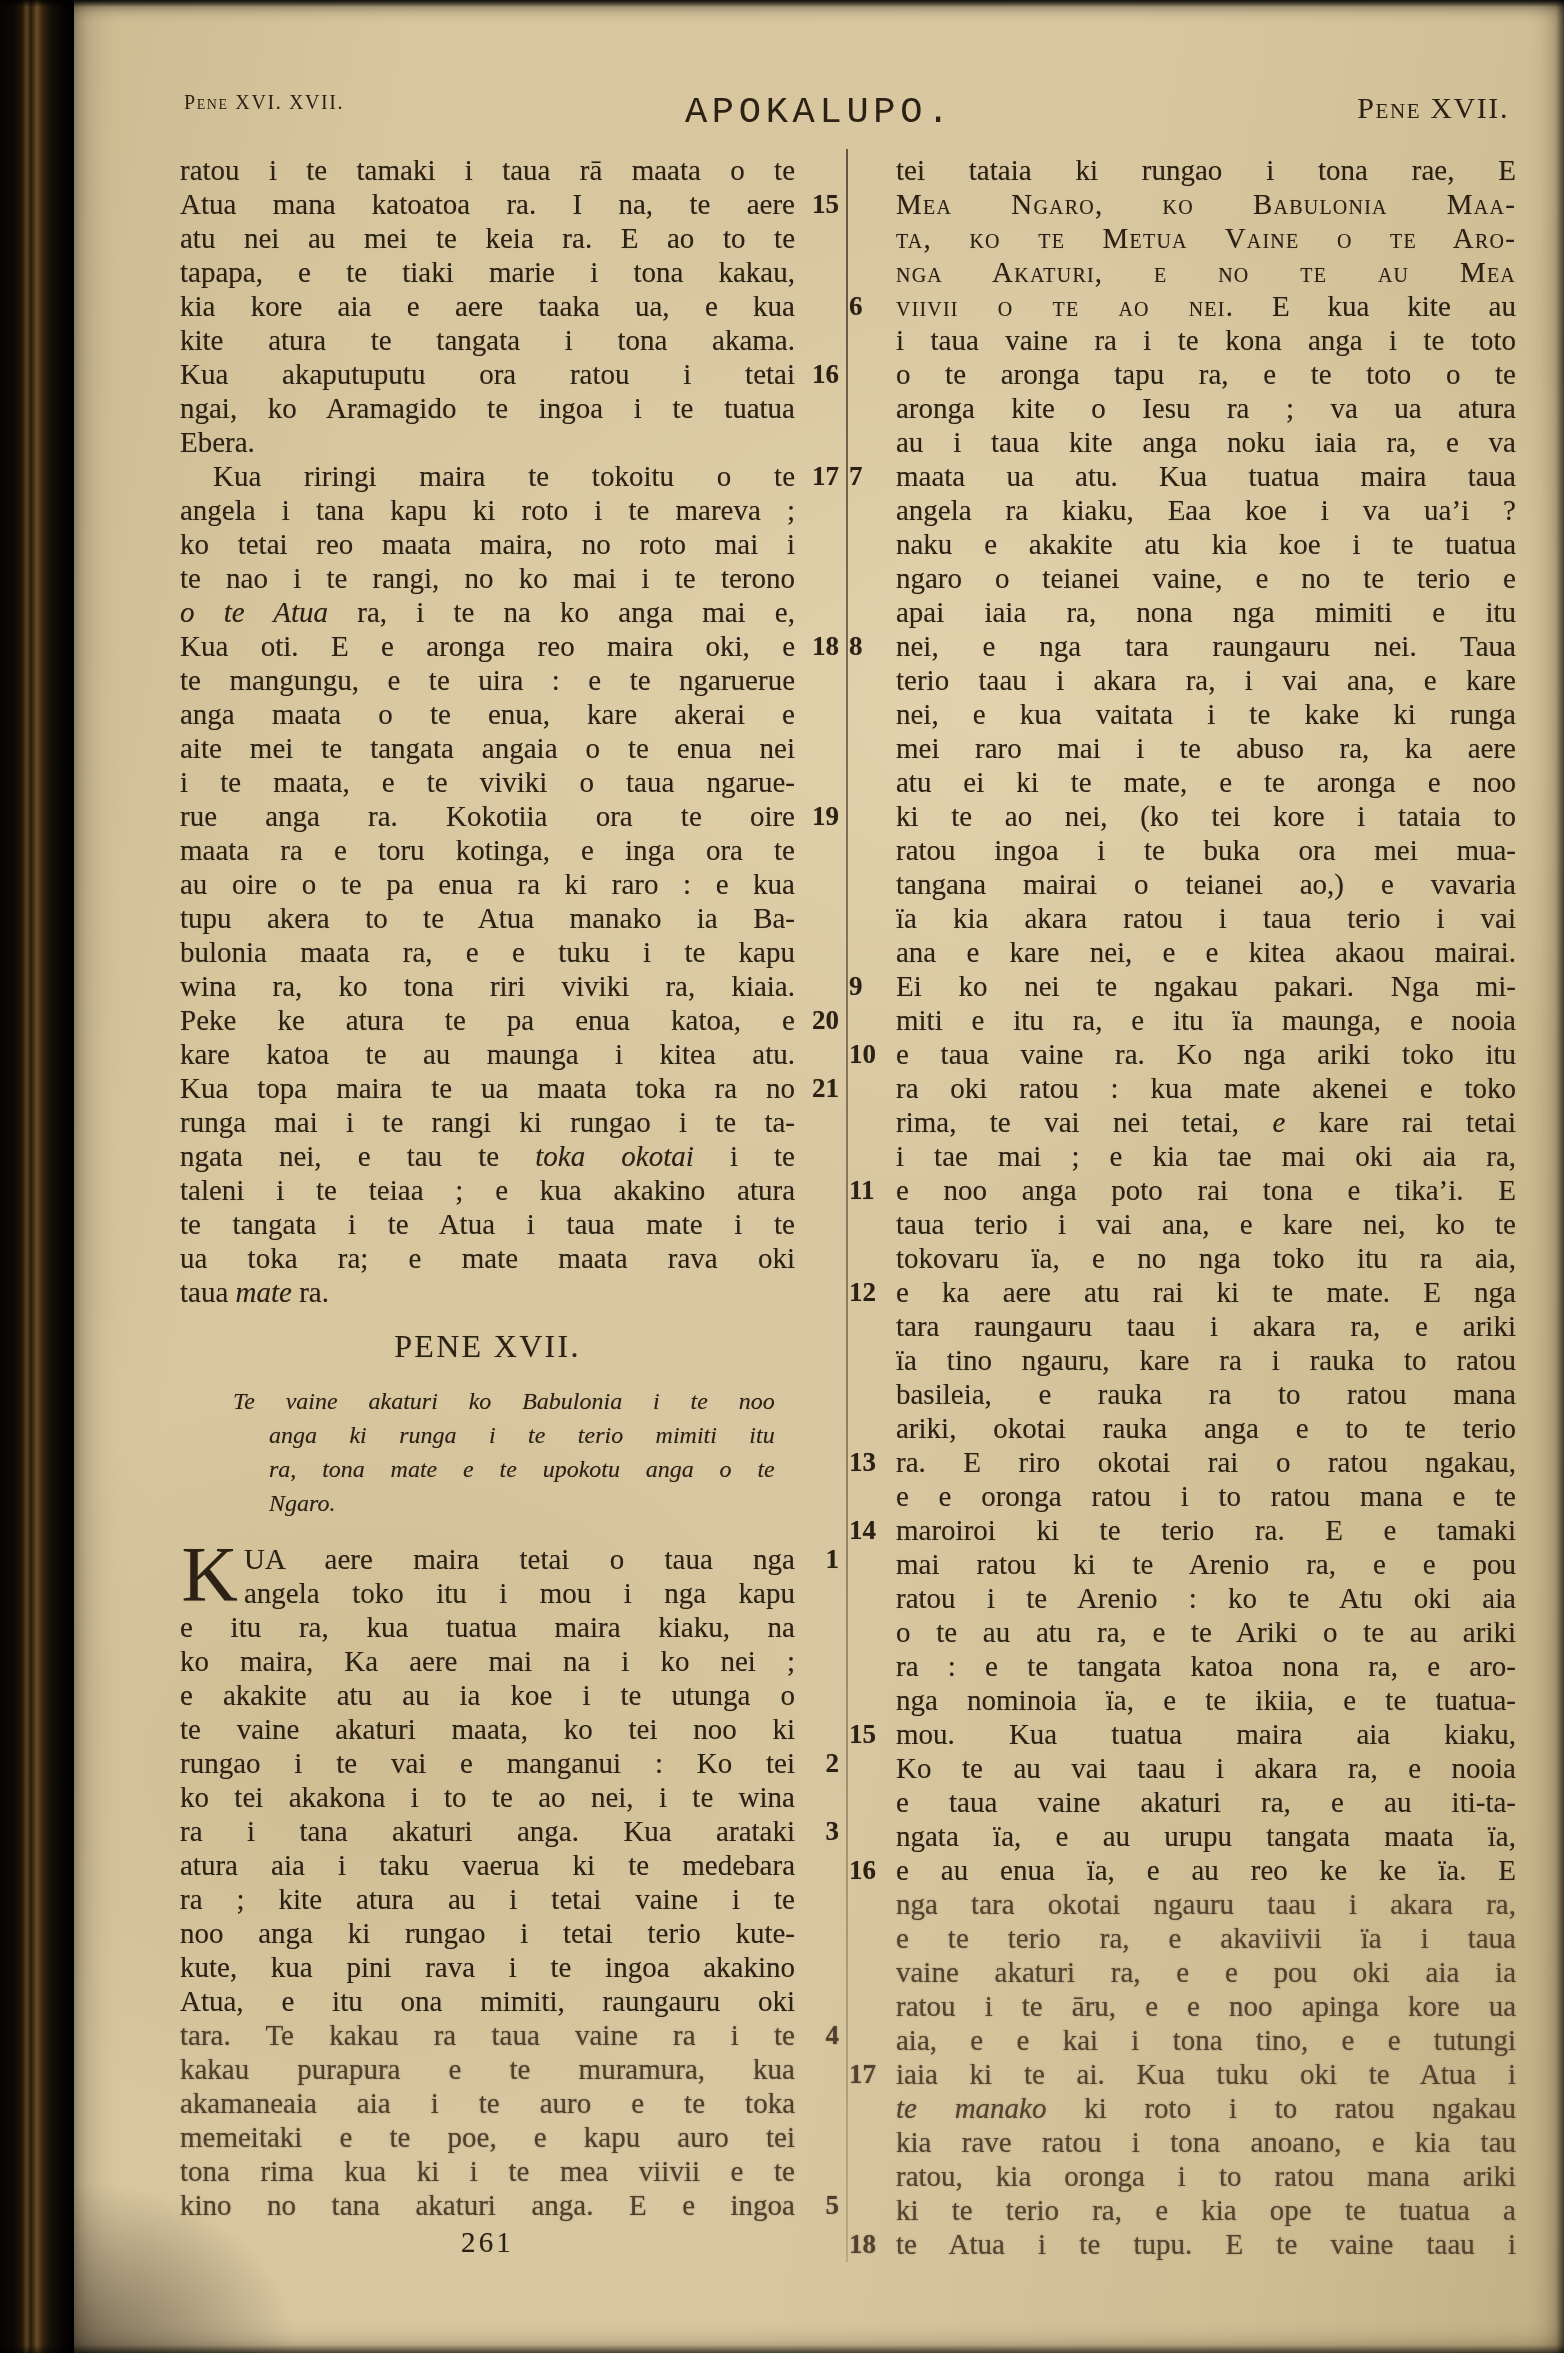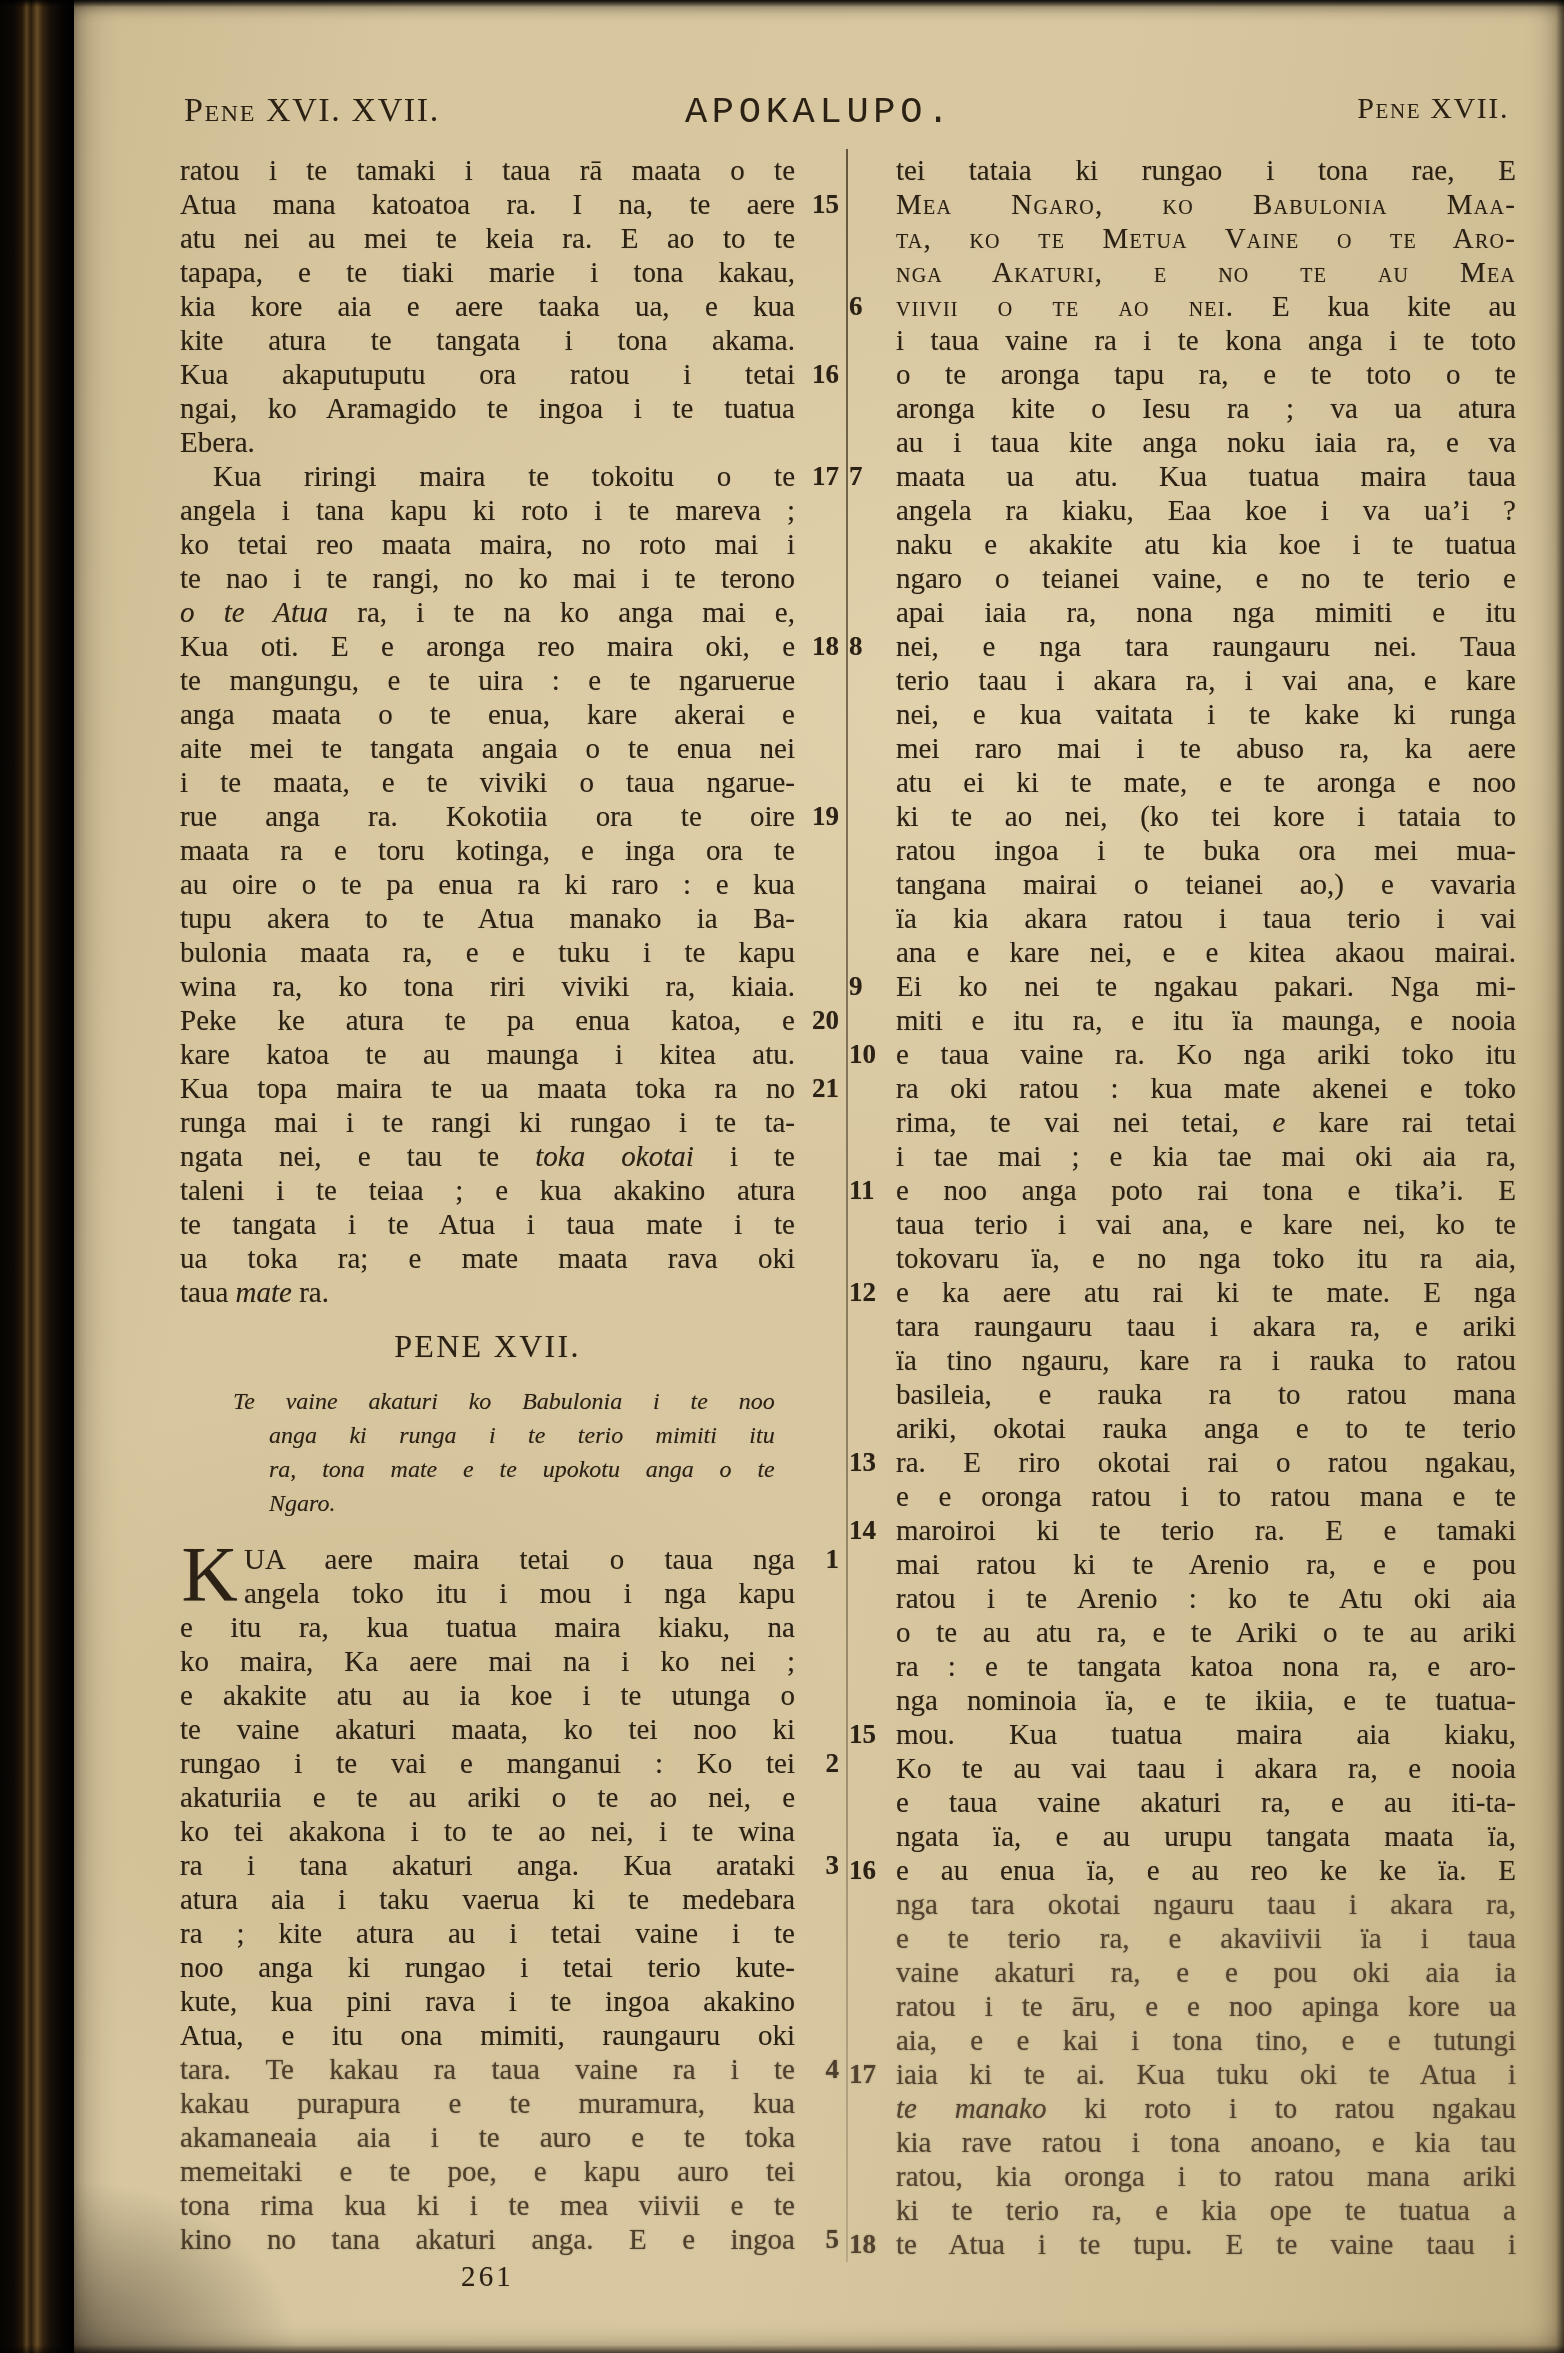--- a/index.html
+++ b/index.html
@@ -31,21 +31,21 @@
     position:absolute; left:0; bottom:0; width:344px; height:266px;
     background:radial-gradient(344px 266px at 0% 100%, rgba(18,11,5,.5), rgba(18,11,5,0) 65%);
     pointer-events:none;
   }
   .edge-top   { position:absolute; top:0; left:0; width:100%; height:7px;  background:linear-gradient(180deg, rgba(0,0,0,.85), rgba(0,0,0,0)); }
   .edge-right { position:absolute; top:0; right:0; width:9.4px; height:100%;background:linear-gradient(270deg, rgba(0,0,0,.5), rgba(0,0,0,0)); }
   .edge-bottom{ position:absolute; bottom:0; left:0; width:100%; height:9.4px; background:linear-gradient(0deg, rgba(0,0,0,.6), rgba(0,0,0,0)); }
 
   
   .hdr { position:absolute; top:91px; }
-  .hdr-left  { left:110px;  font-size:34px; font-variant:small-caps; letter-spacing:1.6px; }
+  .hdr-left  { left:110px;  font-size:20px; font-variant:small-caps; letter-spacing:1.6px; }
   .hdr-center{ left:0; width:100%; text-align:center; font-size:37px; letter-spacing:4.7px;font-family:Liberation Mono, monospace; }
   .hdr-right { right:56px;  font-size:30px; font-variant:small-caps; letter-spacing:1.6px; }
 
   .divider {
     position:absolute; left:772px; top:149px; width:1.6px; height:2113px;
     background:linear-gradient(180deg, rgba(52,38,22,.7), rgba(52,38,22,.45) 60%, rgba(52,38,22,.18));
   }
 
   
   .col { position:absolute; top:153px; font-size:29px; text-shadow:0 0 0.8px rgba(43,33,20,.35); }
@@ -141,21 +141,20 @@
       </div>
     <div class="sec chapter-sec" id="left-chapter">
       <span class="dropcap">K</span>
     <div class="line dcpad">UA aere maira tetai o taua nga<span class="verse-num">1</span></div>
         <div class="line dcpad">angela toko itu i mou i nga kapu</div>
         <div class="line">e itu ra, kua tuatua maira kiaku, na</div>
         <div class="line">ko maira, Ka aere mai na i ko nei ;</div>
         <div class="line">e akakite atu au ia koe i te utunga o</div>
         <div class="line">te vaine akaturi maata, ko tei noo ki</div>
         <div class="line">rungao i te vai e manganui : Ko tei<span class="verse-num">2</span></div>
-        <div class="line">akaturiia e te au ariki o te ao nei, e</div>
         <div class="line">ko tei akakona i to te ao nei, i te wina</div>
         <div class="line">ra i tana akaturi anga. Kua arataki<span class="verse-num">3</span></div>
         <div class="line">atura aia i taku vaerua ki te medebara</div>
         <div class="line">ra ; kite atura au i tetai vaine i te</div>
         <div class="line">noo anga ki rungao i tetai terio kute-</div>
         <div class="line">kute, kua pini rava i te ingoa akakino</div>
         <div class="line">Atua, e itu ona mimiti, raungauru oki</div>
         <div class="line">tara. Te kakau ra taua vaine ra i te<span class="verse-num">4</span></div>
         <div class="line">kakau purapura e te muramura, kua</div>
         <div class="line">akamaneaia aia i te auro e te toka</div>

